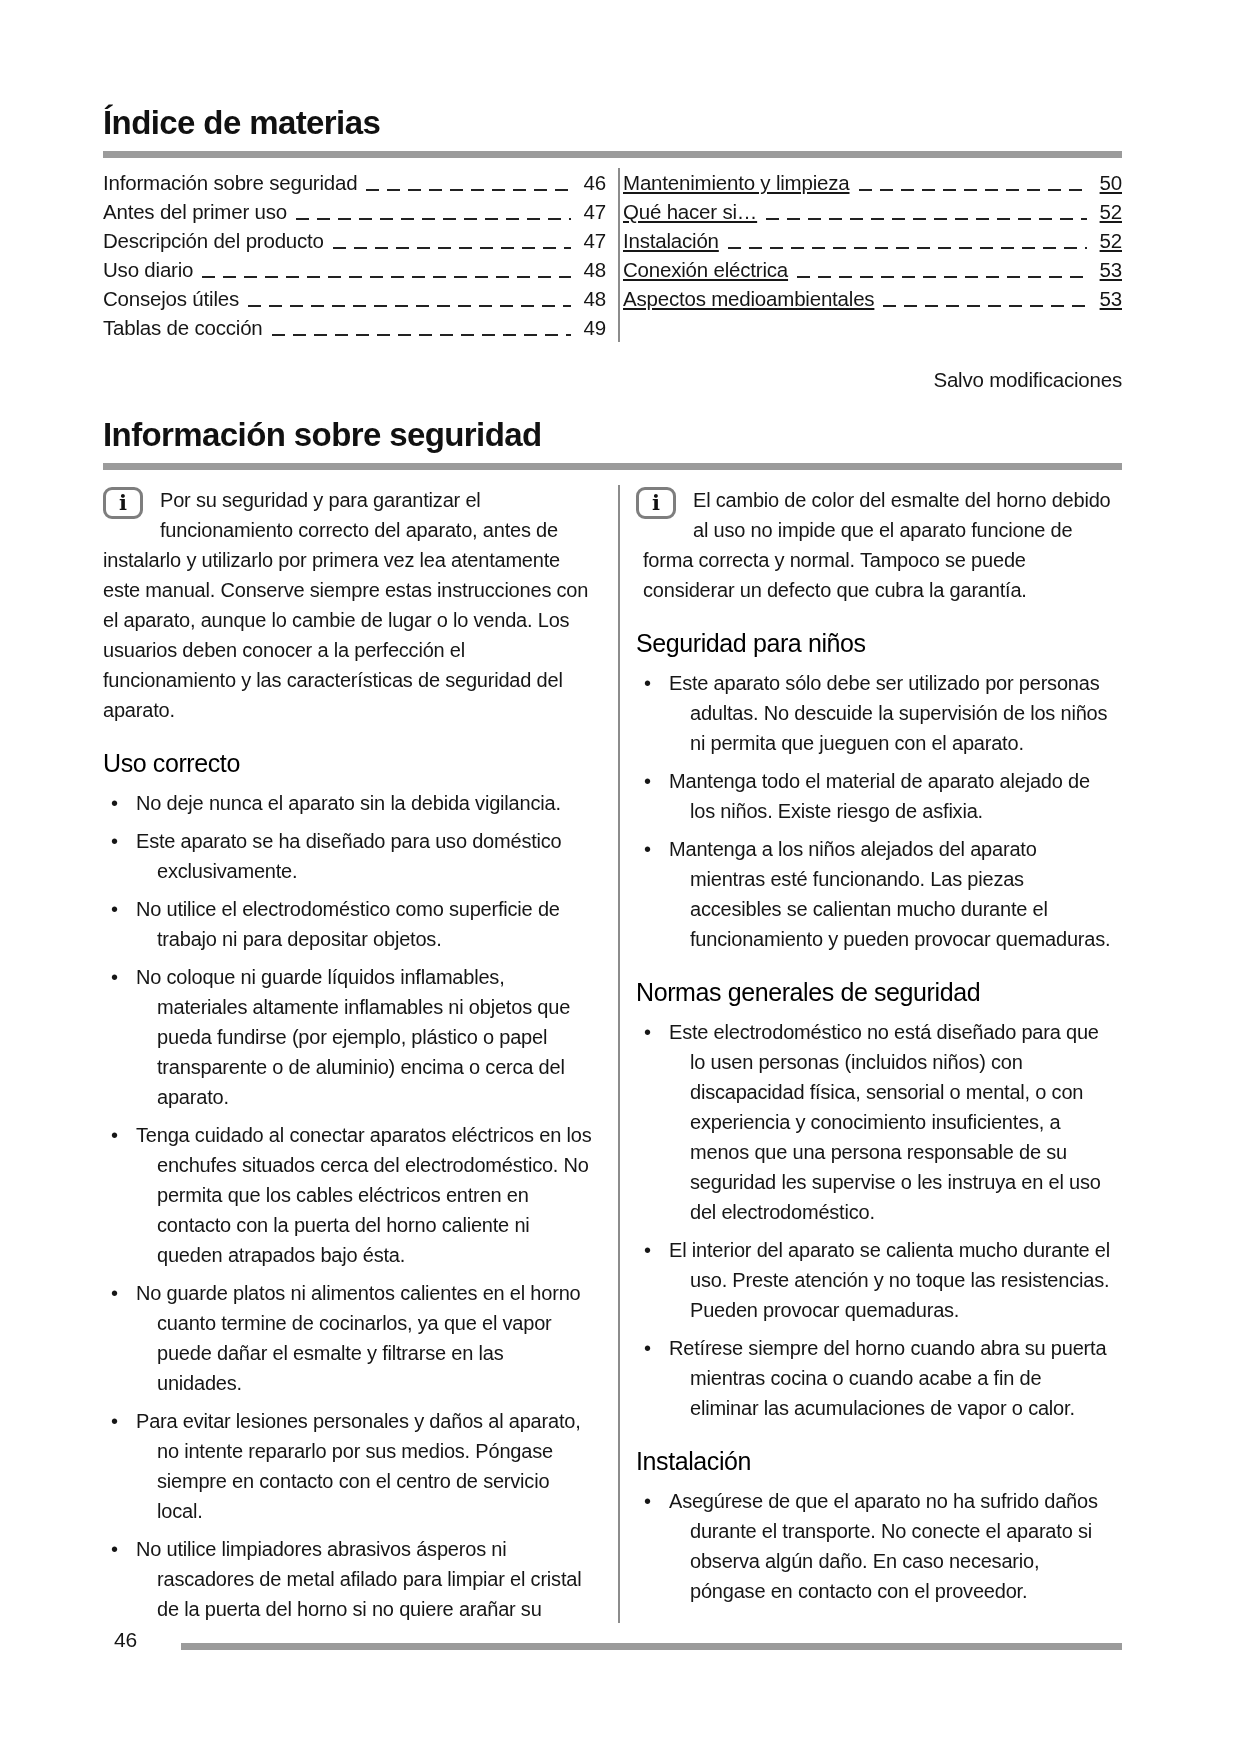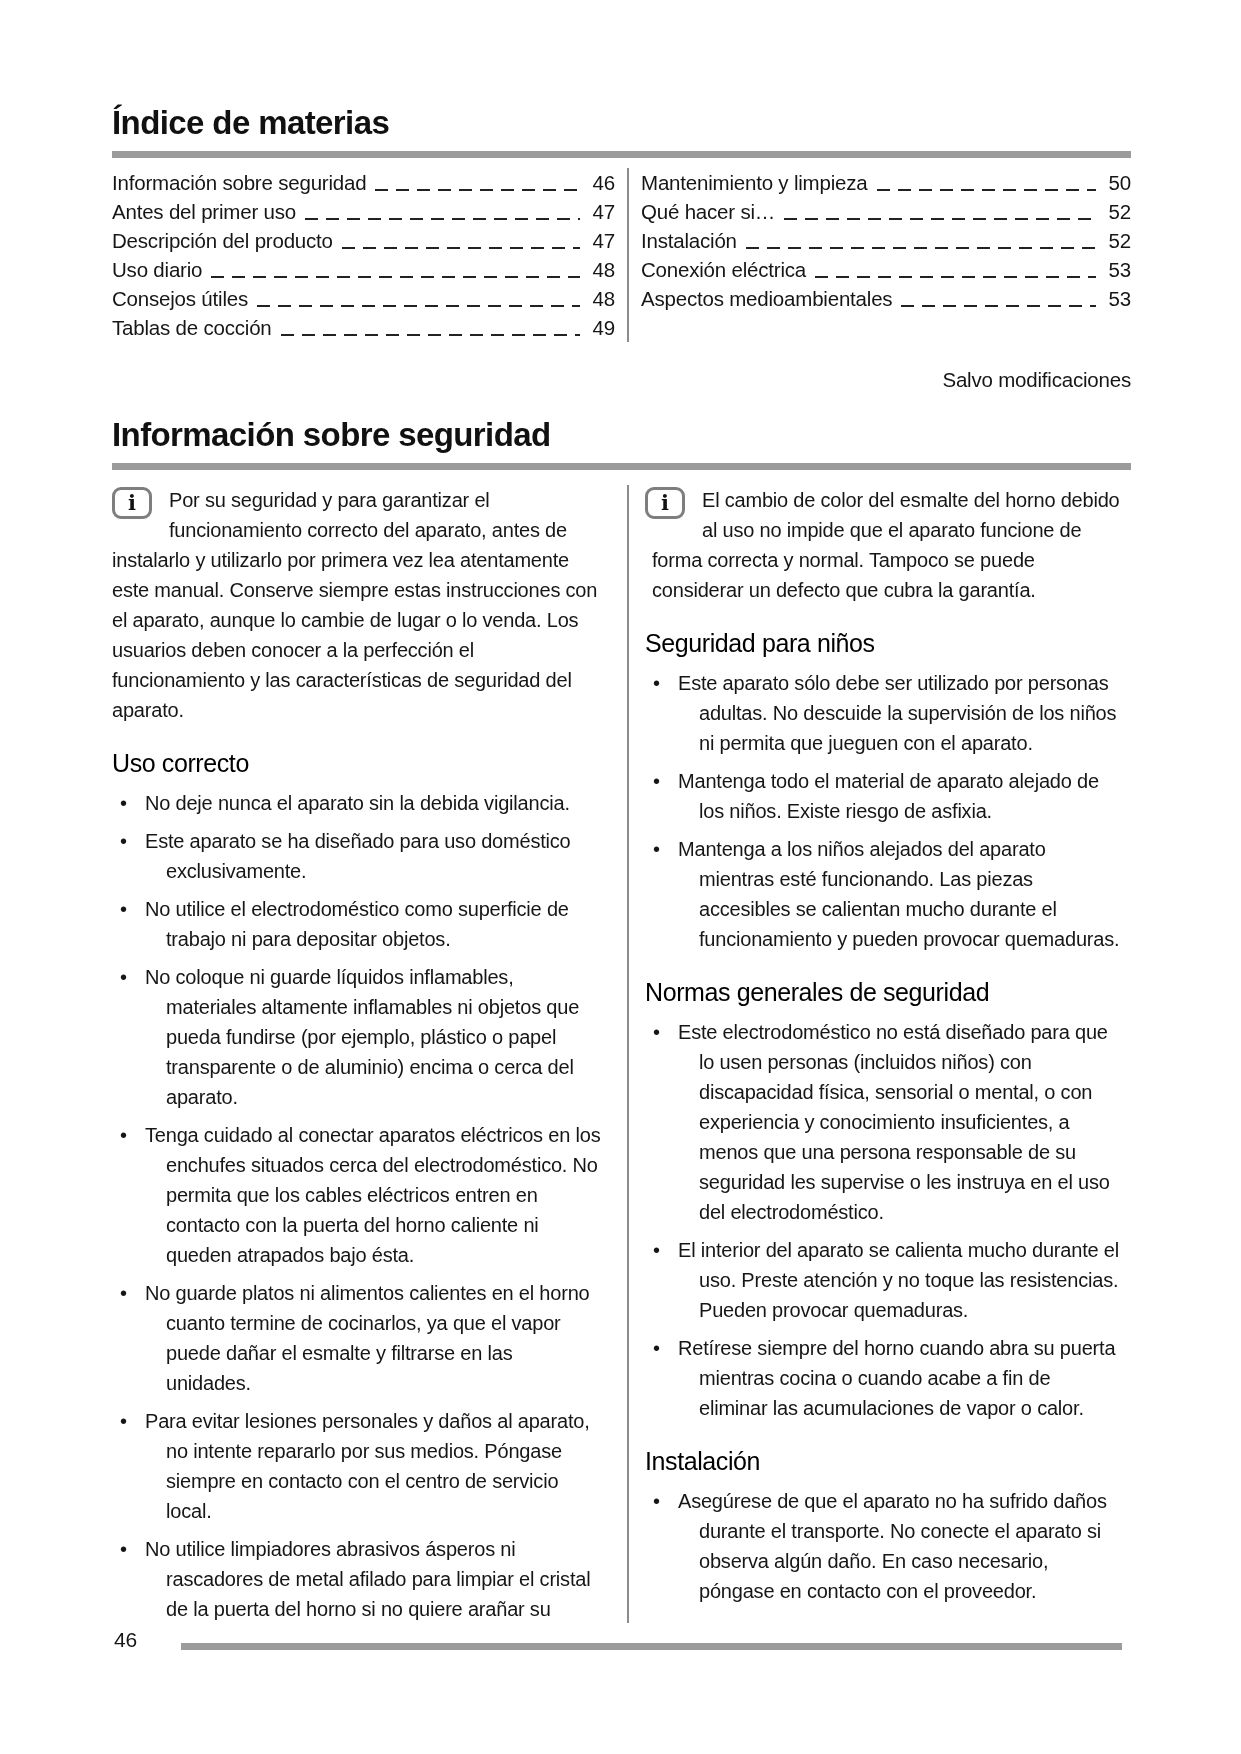--- a/index.html
+++ b/index.html
@@ -5,32 +5,32 @@
   html, body { margin:0; padding:0; }
   body {
     width:1241px; height:1754px;
     background:#ffffff;
     position:relative;
     font-family:"Liberation Sans", sans-serif;
     color:#161616;
     letter-spacing:-0.2px;
     overflow:hidden;
   }
-  .content { position:absolute; left:112px; top:104px; width:1019px; }
+  .content { position:absolute; left:103px; top:104px; width:1019px; }
 
   h1.doc-title {
     margin:0; font-size:33px; line-height:38px; font-weight:700;
     letter-spacing:-0.6px; color:#111;
   }
   .rule { height:7px; background:#9b9b9b; margin-top:9px; }
 
   
   .toc-cols { display:flex; margin-top:10px; }
   .toc-left  { width:517px; padding-right:12px; border-right:2px solid #8c8c8c; box-sizing:border-box; }
-  .toc-right { flex:1; padding-left:12px; }
+  .toc-right { flex:1; padding-left:3px;text-decoration:underline; }
   .toc-row { display:flex; font-size:20.5px; line-height:29px; }
   .toc-label { white-space:nowrap; }
   .toc-dots { flex:1; position:relative; }
   .toc-dots::after {
     content:""; position:absolute; left:9px; right:7px; bottom:6px; height:2px;
     background:repeating-linear-gradient(90deg,#222 0 13px, transparent 13px 21px);
   }
   .toc-page { min-width:28px; text-align:right; }
   .salvo { text-align:right; font-size:20.5px; line-height:24px; margin-top:26px; }
 

